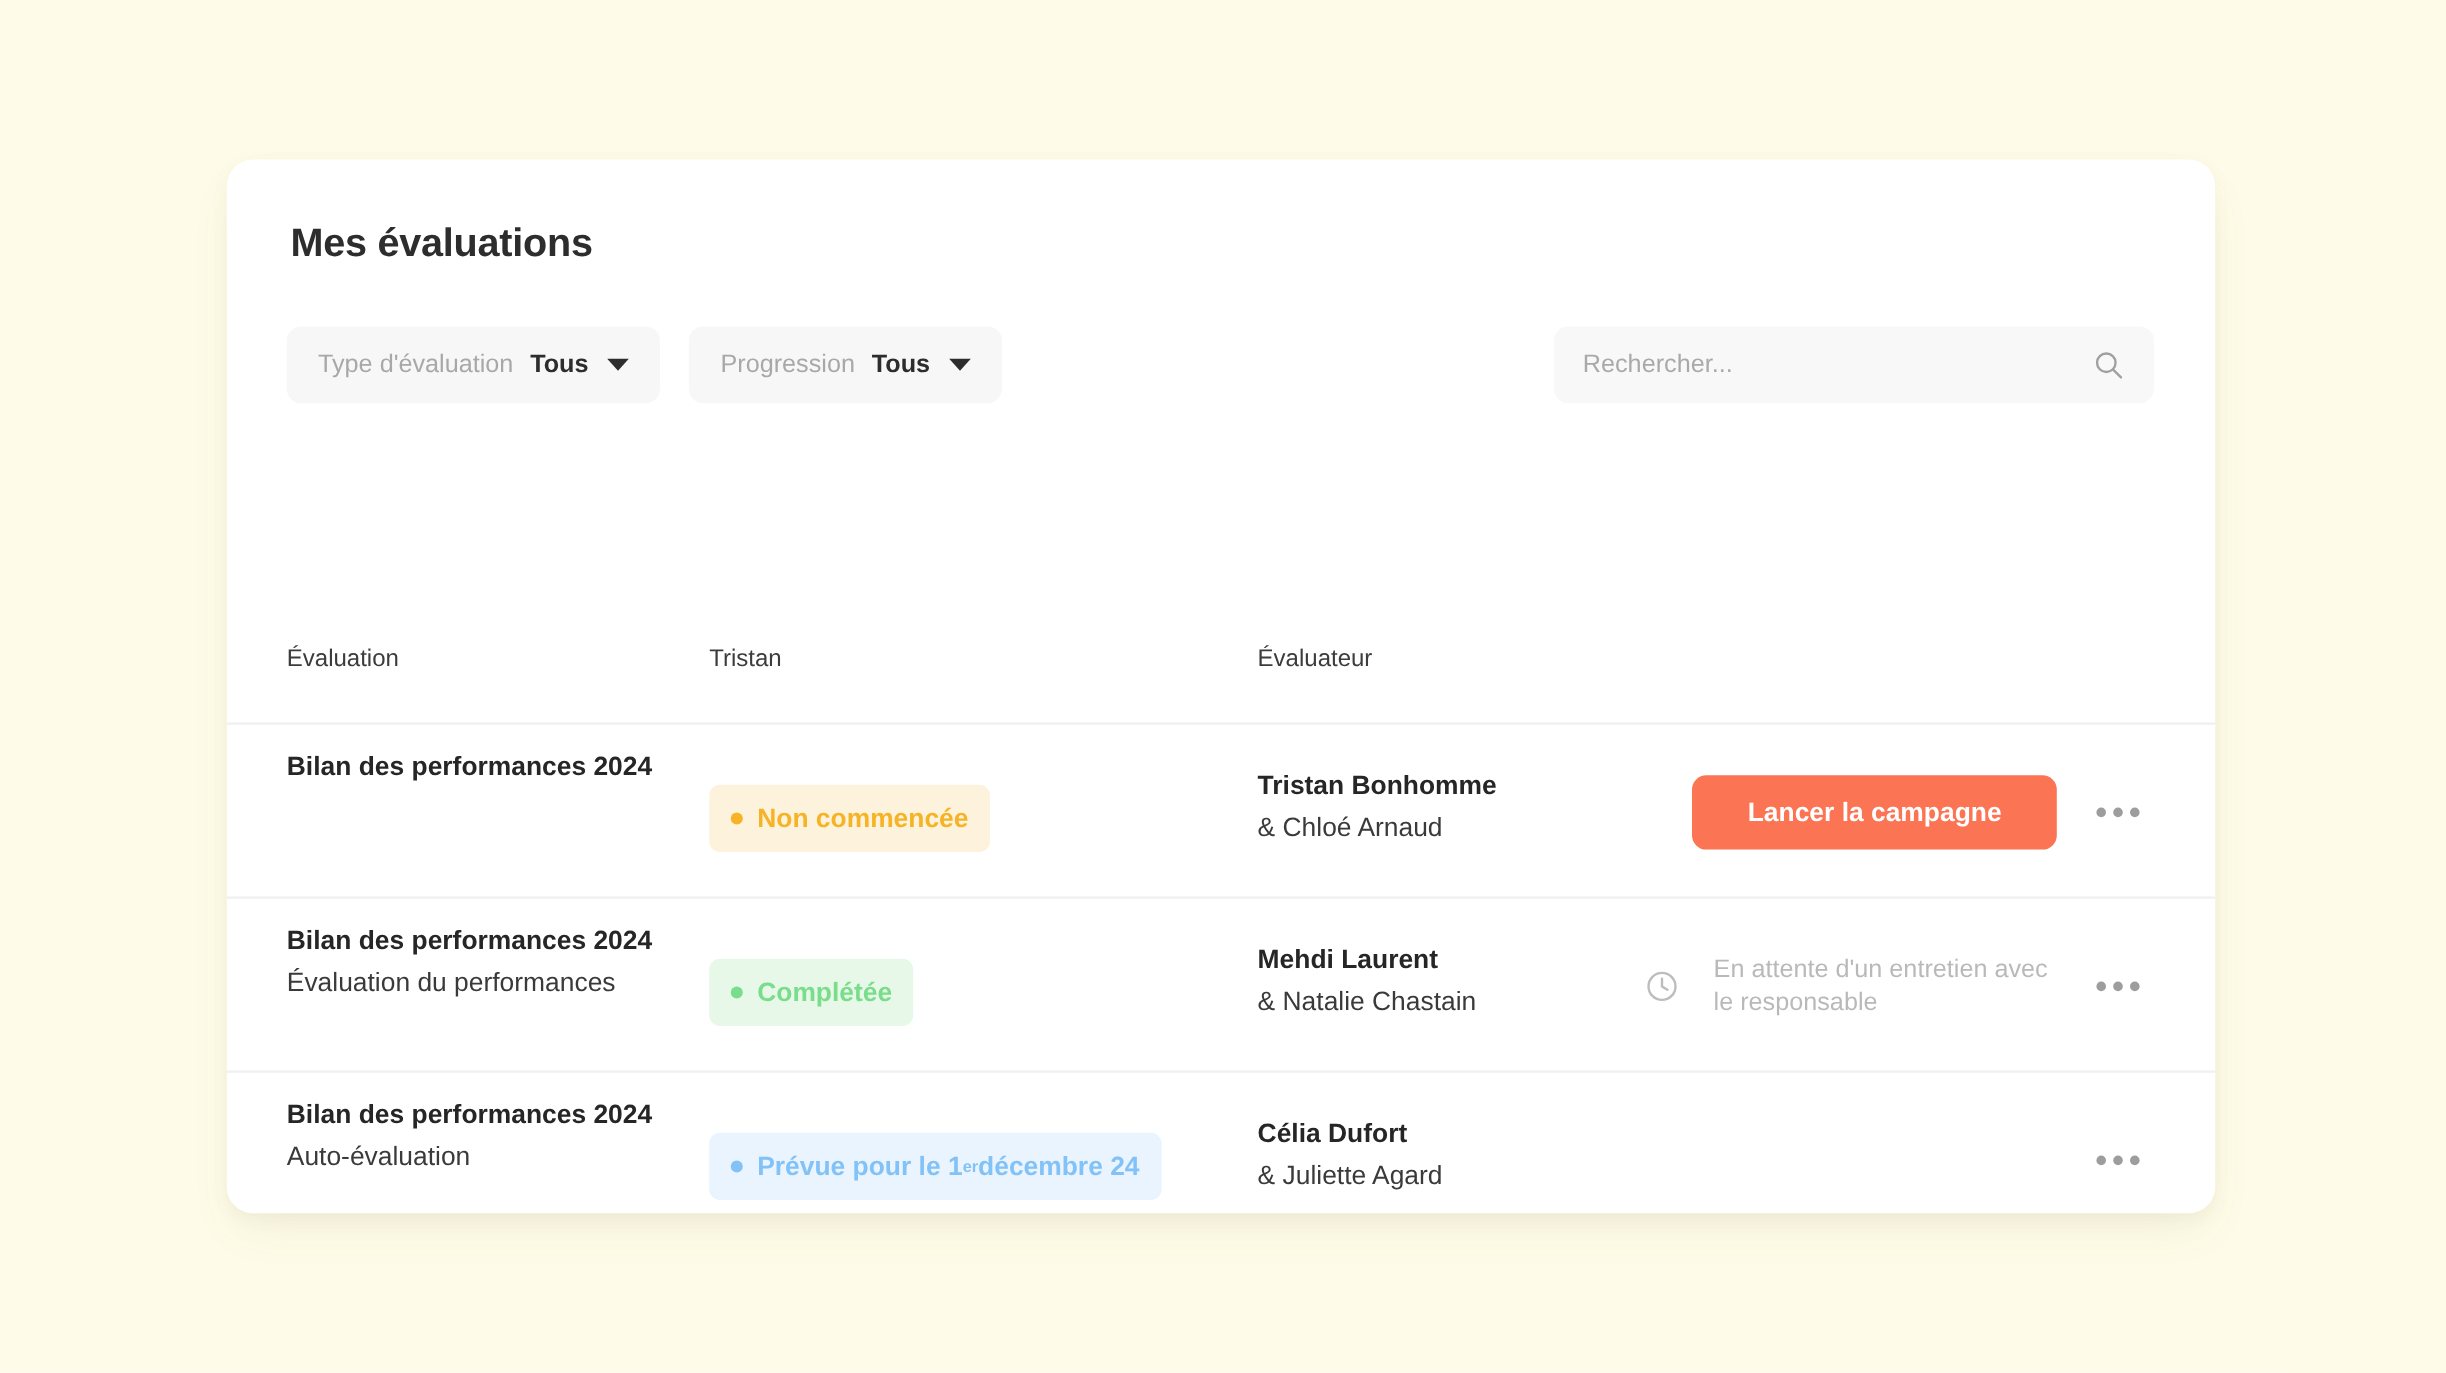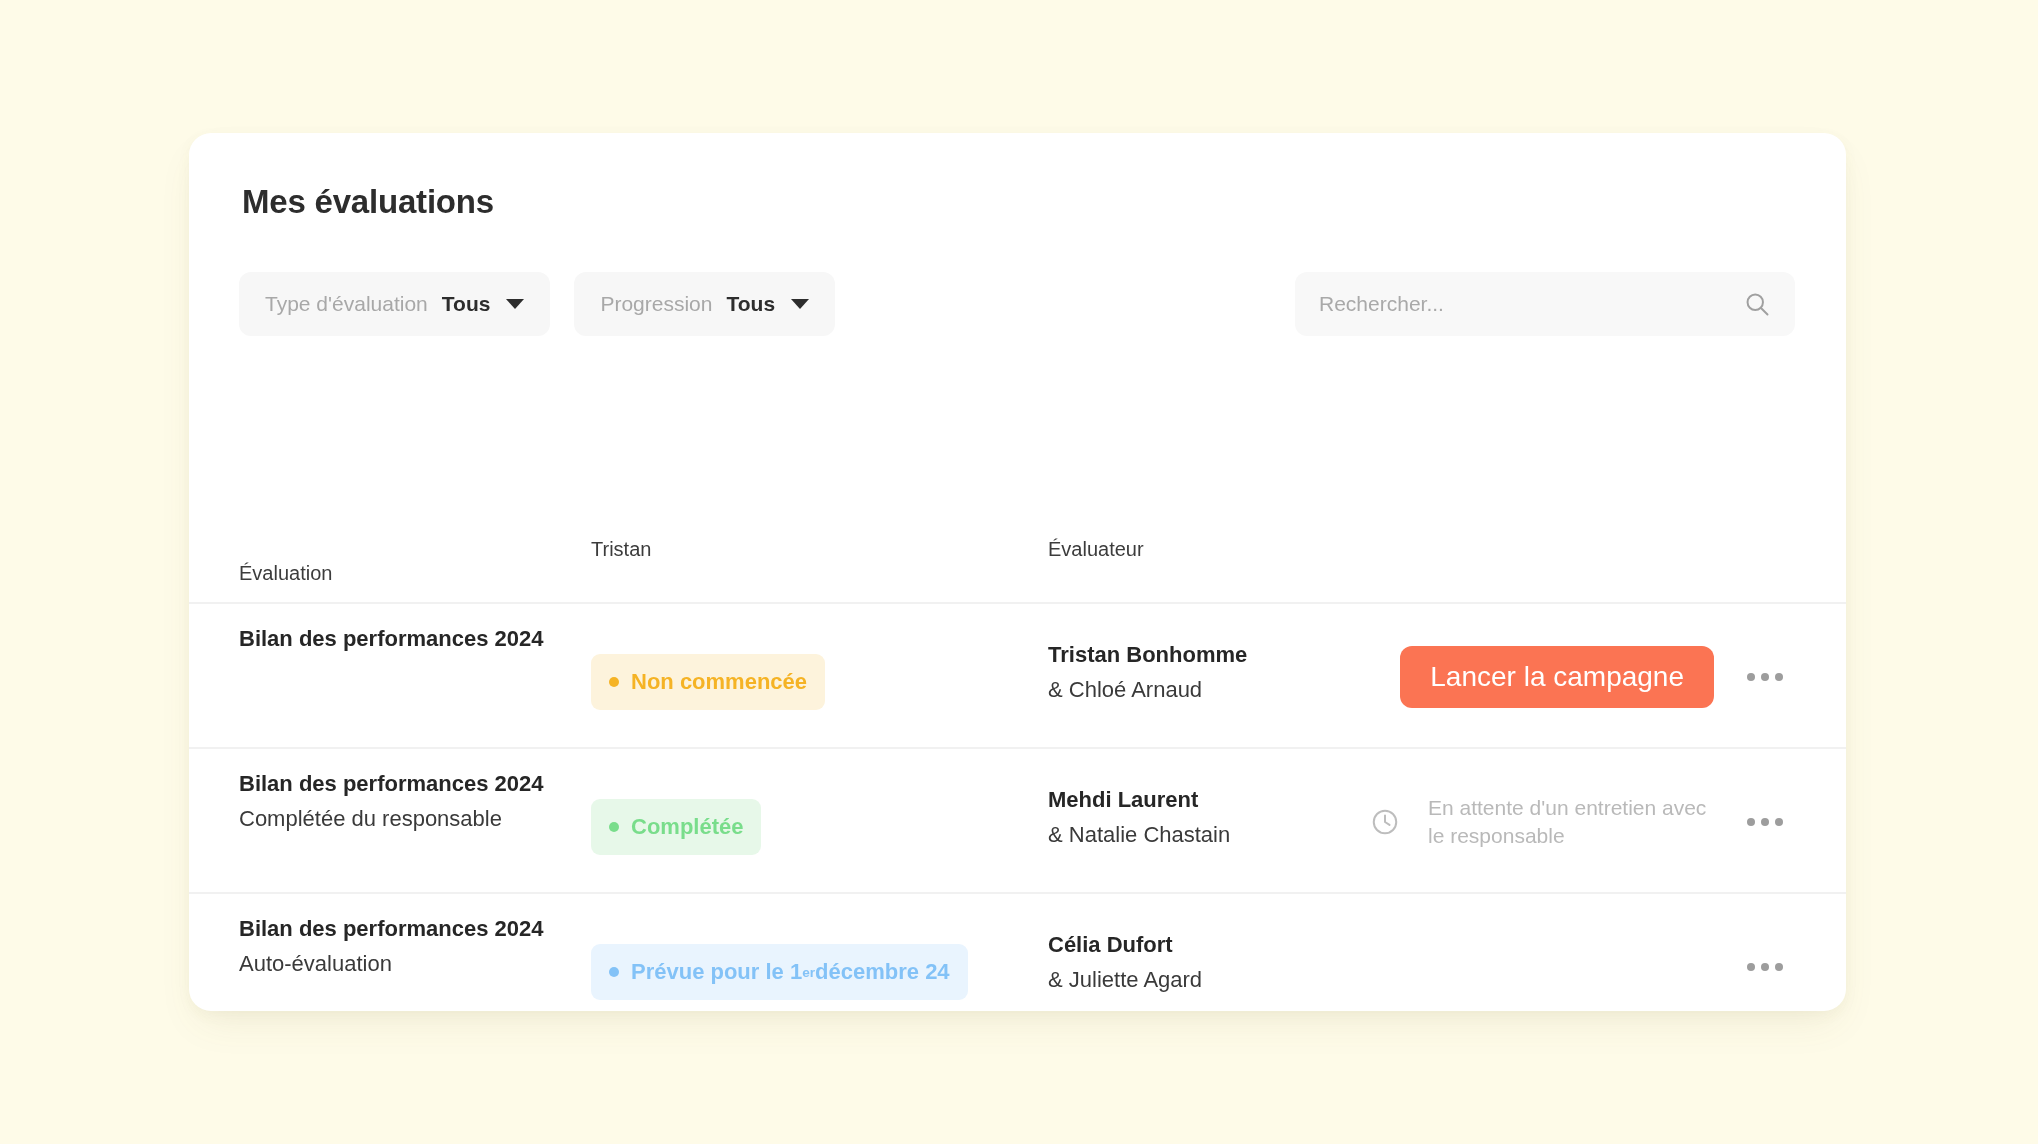--- a/index.html
+++ b/index.html
@@ -130,21 +130,21 @@
     height: 88px;
     border-bottom: 2px solid #f1f1f1;
   }
 
   .th {
     position: absolute;
     top: 22px;
     font-size: 20px;
     color: #3c3c3c;
   }
-  .th.c1 { left: 50px; margin-top: 24px; }
+  .th.c1 { left: 50px; }
   .th.c2 { left: 402px; }
   .th.c3 { left: 859px; }
 
   .row {
     position: relative;
     height: 145px;
     border-bottom: 2px solid #f1f1f1;
   }
   .row.last { border-bottom: none; }
 
@@ -230,24 +230,24 @@
     display: flex;
     align-items: center;
   }
 
   .btn-primary {
     background: #fb7453;
     color: #ffffff;
     border: none;
     border-radius: 12px;
     height: 62px;
-    padding: 0 30px;
+    padding: 0 46px;
     font-family: "Liberation Sans", sans-serif;
-    font-size: 28px;
-    font-weight: normal;
+    font-size: 22px;
+    font-weight: bold;
     cursor: pointer;
     white-space: nowrap;
   }
 
   .waiting {
     display: flex;
     align-items: center;
     color: #b9b9b9;
     font-size: 21px;
     line-height: 1.32;
@@ -336,21 +336,21 @@
             <span></span>
               <span></span>
               <span></span>
           </div>
         </div>
       </div>
 
       <div class="row">
         <div class="cell-eval">
           <div class="eval-title">Bilan des performances 2024</div>
-          <div class="eval-sub">Complétée du responsable</div>
+          <div class="eval-sub">Évaluation du performances</div>
         </div>
         <div class="cell-status">
           <span class="badge badge-green">
             <span class="dot"></span>
             <span>Complétée</span>
           </span>
         </div>
         <div class="cell-person">
           <div class="person-main">Mehdi Laurent</div>
           <div class="person-sub">&amp; Natalie Chastain</div>

